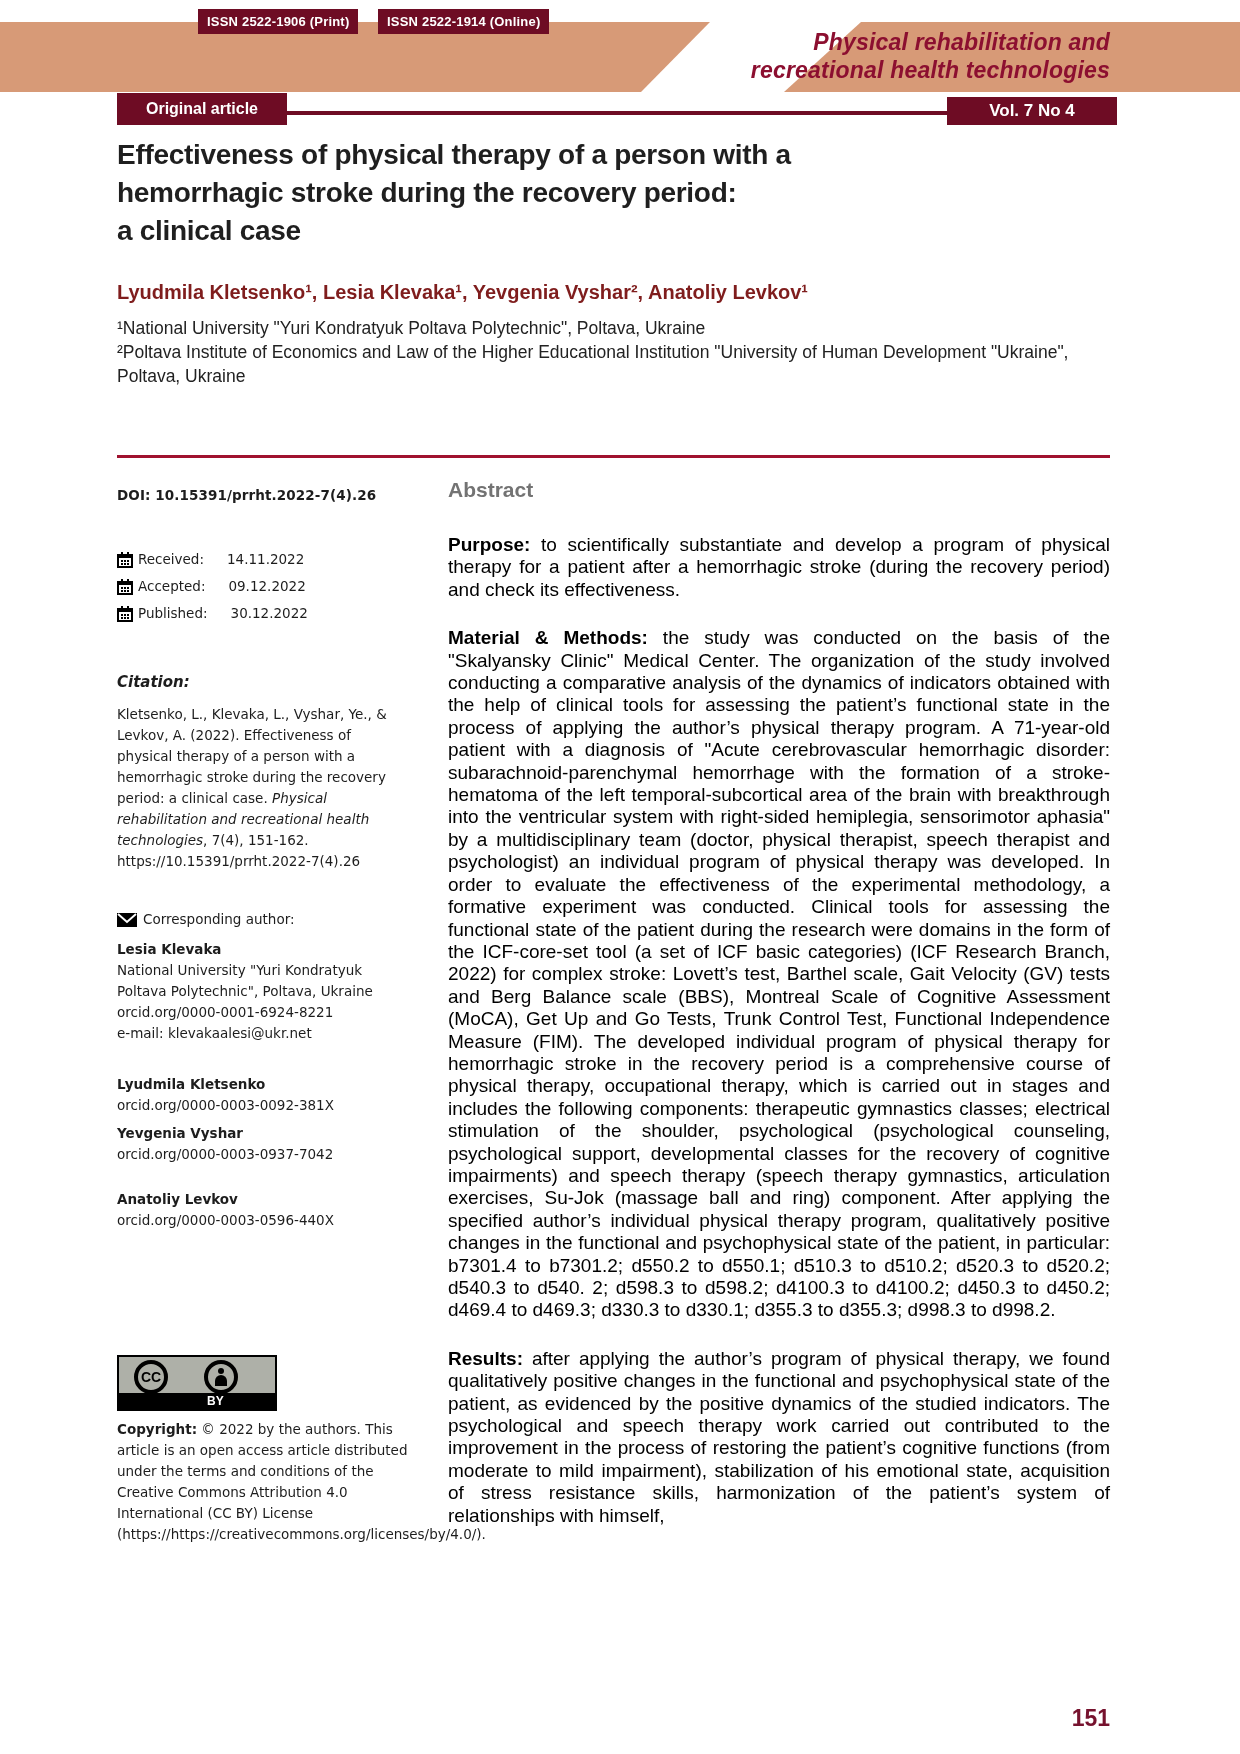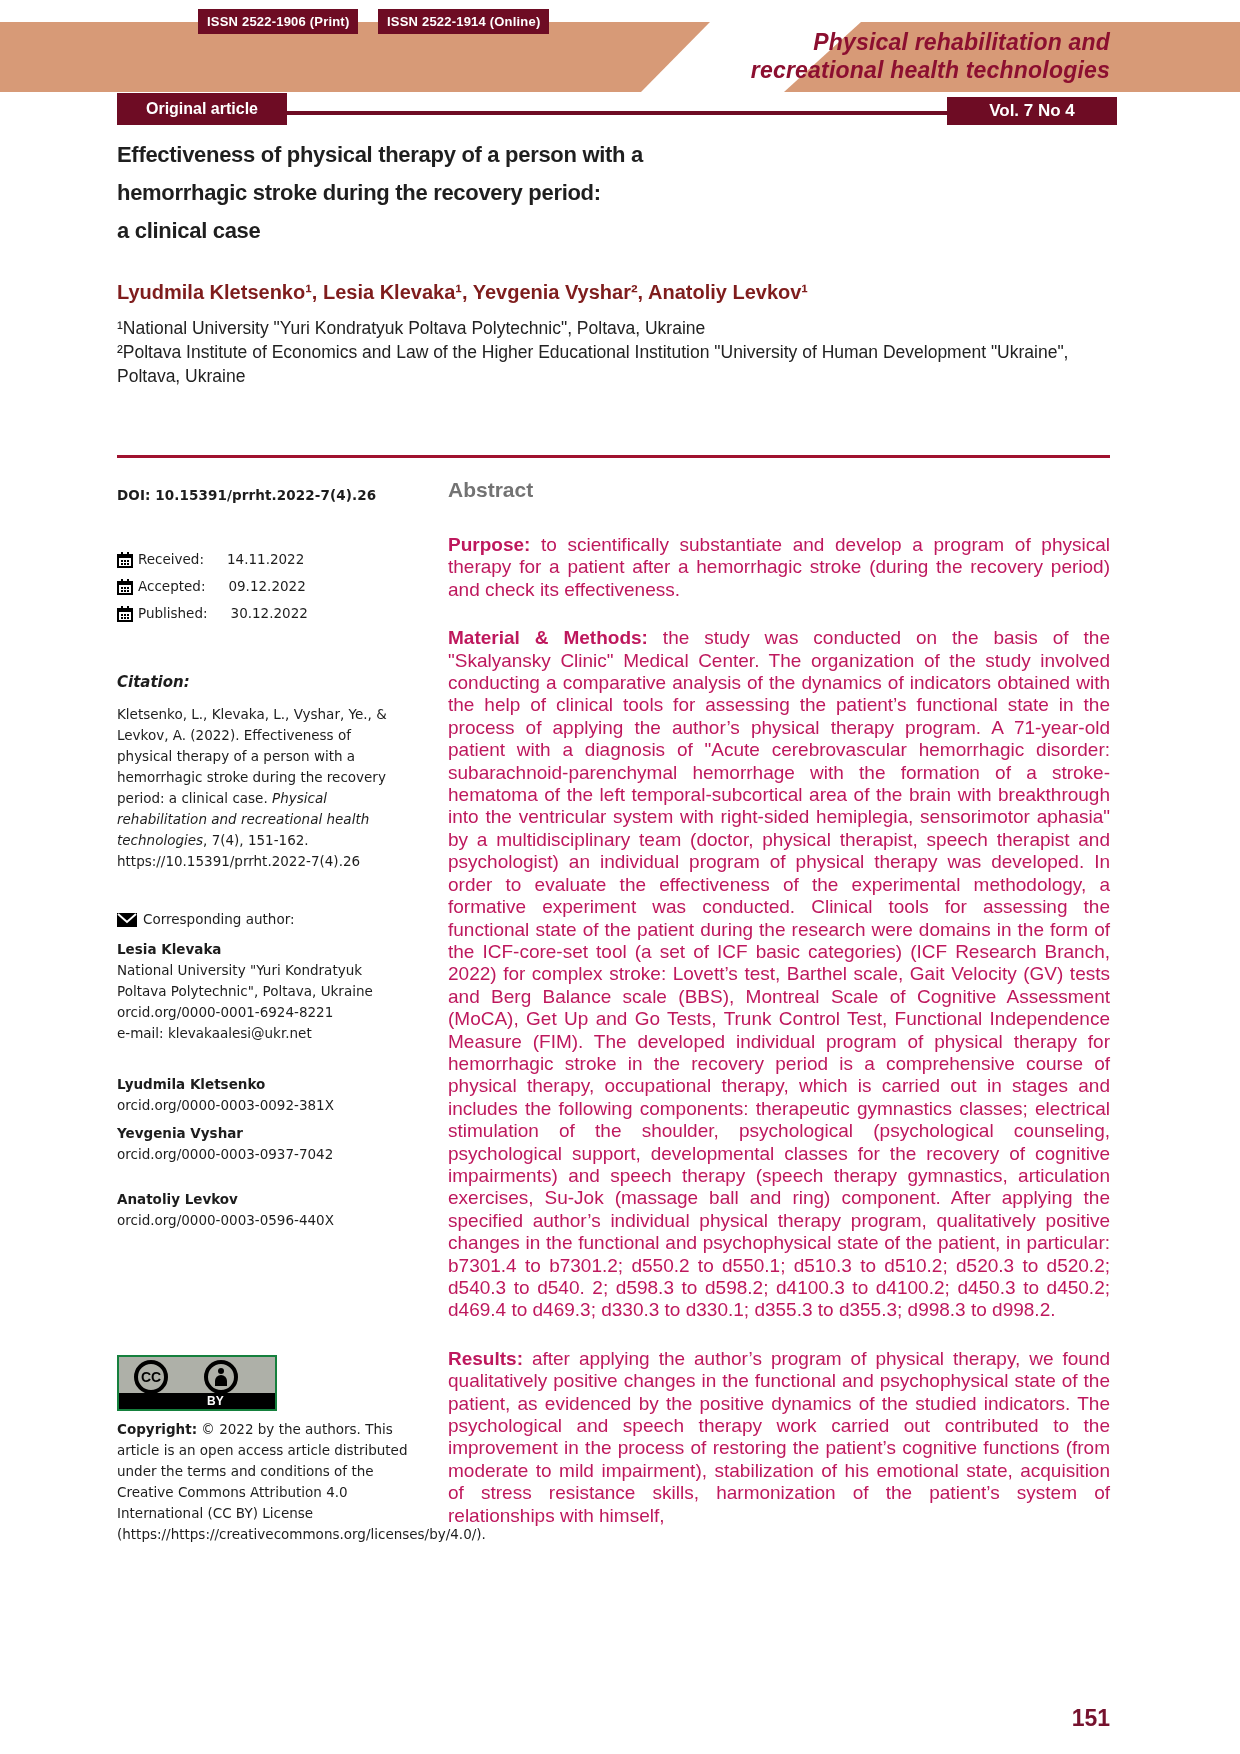--- a/index.html
+++ b/index.html
@@ -16,21 +16,21 @@
   .issn-online{left:378px;}
   .journal-title{position:absolute;top:28px;right:130px;text-align:right;color:#8C0F30;
         font-weight:bold;font-style:italic;font-size:23px;line-height:28px;letter-spacing:.2px;}
   .type-badge{position:absolute;left:117px;top:93px;width:170px;height:32px;background:#6E0C24;
         color:#fff;font-weight:bold;font-size:16px;display:flex;align-items:center;justify-content:center;}
   .connector{position:absolute;left:287px;top:111px;width:660px;height:4px;background:#6E0C24;}
   .vol-badge{position:absolute;left:947px;top:97px;width:170px;height:28px;background:#6E0C24;
         color:#fff;font-weight:bold;font-size:17px;display:flex;align-items:center;justify-content:center;}
 
   
-  .art-title{position:absolute;left:117px;top:136px;width:920px;font-weight:bold;font-size:22px;
+  .art-title{position:absolute;left:117px;top:136px;width:920px;font-weight:bold;font-size:28px;
         line-height:38px;color:#1f1f1f;letter-spacing:-0.3px;}
   .authors{position:absolute;left:117px;top:281px;font-weight:bold;font-size:20px;color:#7f1d1d;}
   .affiliations{position:absolute;left:117px;top:316px;width:993px;font-size:17.5px;line-height:24px;color:#222;}
   .rule{position:absolute;left:117px;top:455px;width:993px;height:2.5px;background:#A0122F;}
 
   
   .content{position:absolute;left:117px;top:470px;width:993px;display:flex;}
   .col-left{width:293px;padding-top:15px;font-family:"DejaVu Sans",sans-serif;font-size:13.5px;
         line-height:21px;color:#1d1d1d;}
   .col-spacer{width:38px;flex:none;}
@@ -42,39 +42,39 @@
   .date-row svg{flex:none;margin-right:5px;}
   .date-label{margin-right:23px;}
   .cit-head{margin-top:45px;font-weight:bold;font-style:italic;font-size:15px;}
   .cit-text{margin-top:11px;}
   .corr-row{margin-top:37px;display:flex;align-items:center;}
   .corr-row svg{flex:none;margin-right:6px;}
   .bold-name{font-weight:bold;margin-top:9px;}
   .orcid-name{font-weight:bold;margin-top:10px;}
   .plain{margin-top:0;}
 
-  .cc-badge{margin-top:124px;width:160px;height:56px;background:#AEB0A8;border:2px solid #15803d;
+  .cc-badge{margin-top:124px;width:160px;height:56px;background:#AEB0A8;border:2px solid #000000;
         position:relative;box-sizing:border-box;}
   .cc-circle{position:absolute;top:3px;width:26px;height:26px;border:4px solid #000;border-radius:50%;
         display:flex;align-items:center;justify-content:center;font-weight:bold;font-size:14px;color:#000;
         font-family:"Liberation Sans",sans-serif;}
   .cc-c1{left:15px;}
   .cc-c2{left:85px;}
   .person{position:relative;width:14px;height:18px;}
   .person:before{content:"";position:absolute;left:4px;top:0;width:6px;height:6px;background:#000;border-radius:50%;}
   .person:after{content:"";position:absolute;left:1px;top:7px;width:12px;height:11px;background:#000;
         border-radius:6px 6px 0 0;}
   .cc-strip{position:absolute;left:0;bottom:0;width:100%;height:16px;background:#000;}
   .cc-by{position:absolute;left:88px;top:0;color:#fff;font-weight:bold;font-size:12px;line-height:16px;
         font-family:"Liberation Sans",sans-serif;}
   .copyright{margin-top:8px;}
   .copyright b{font-weight:bold;}
 
   .abs-head{color:#737373;font-weight:bold;font-size:21px;margin:0 0 32px 0;}
-  .col-right p{margin:0 0 26px 0;font-size:19px;line-height:22.4px;text-align:justify;color:#be185d;}
+  .col-right p{margin:0 0 26px 0;font-size:19px;line-height:22.4px;text-align:justify;color:#000000;}
   .col-right p b{font-weight:bold;}
 
   .page-num{position:absolute;right:130px;top:1705px;color:#76122E;font-weight:bold;font-size:23px;
         font-family:"Liberation Sans",sans-serif;}
 </style>
 </head>
 <body>
 
 <div class="page">
 

